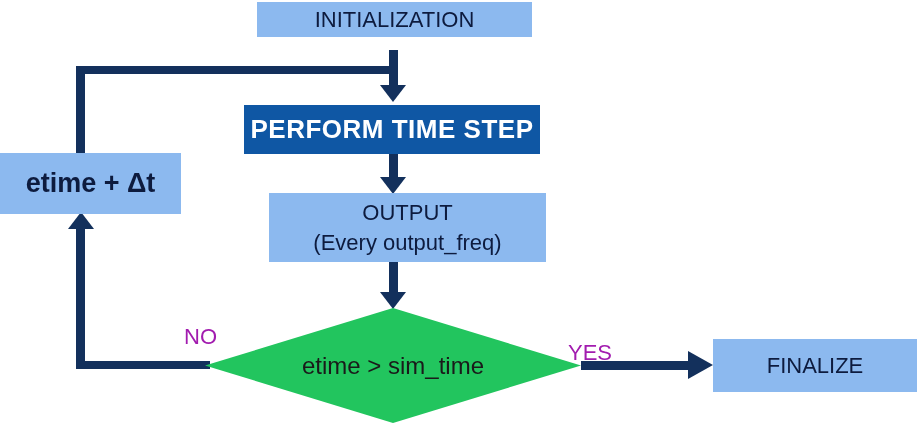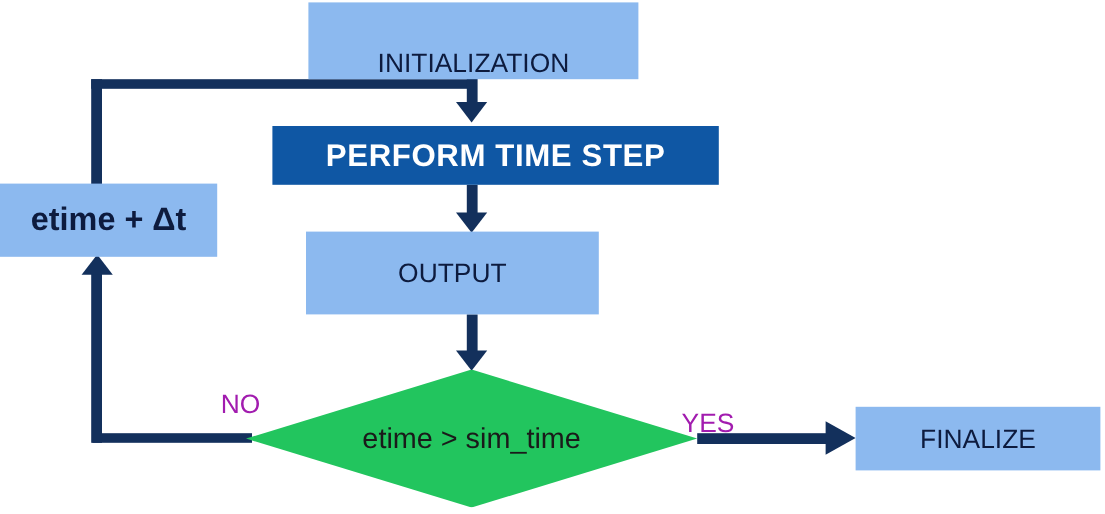--- a/index.html
+++ b/index.html
@@ -30,23 +30,23 @@
     font-size: 22px;
     font-weight: 400;
   }
   .node.dark {
     background: #0F57A4;
     color: #ffffff;
     font-size: 26px;
     font-weight: 700;
     letter-spacing: 0.5px;
   }
-  #node-init      { left: 257px; top: 2px;   width: 275px; height: 64px; align-items: flex-end; }
-  #node-step      { left: 227px; top: 105px; width: 372px; height: 49px; }
-  #node-output    { left: 255px; top: 193px; width: 244px; height: 69px; line-height: 30px; flex-direction: column; }
+  #node-init      { left: 257px; top: 2px;   width: 275px; height: 35px; }
+  #node-step      { left: 244px; top: 105px; width: 296px; height: 49px; }
+  #node-output    { left: 269px; top: 193px; width: 277px; height: 69px; line-height: 30px; flex-direction: column; }
   #node-etime     { left: 0px;   top: 153px; width: 181px; height: 61px; font-weight: 700; font-size: 27px; }
   #node-finalize  { left: 713px; top: 339px; width: 204px; height: 53px; }
   #node-decision {
     left: 205px; top: 308px; width: 376px; height: 115px;
     background: #22c55e;
     color: #1A1A1A;
     font-size: 24px;
     clip-path: polygon(50% 0%, 100% 50%, 50% 100%, 0% 50%);
     display: flex; align-items: center; justify-content: center;
   }
@@ -130,20 +130,21 @@
   <div class="node light" id="node-init">
     <span>INITIALIZATION</span>
   </div>
 
   <div class="node dark" id="node-step">
     <span>PERFORM TIME STEP</span>
   </div>
 
   <div class="node light" id="node-output">
     <span>OUTPUT</span>
+    <span>(Every output_freq)</span>
   </div>
 
   <div class="node" id="node-decision">
     <span>etime &gt; sim_time</span>
   </div>
 
   <div class="node light" id="node-etime">
     <span>etime + Δt</span>
   </div>
 

